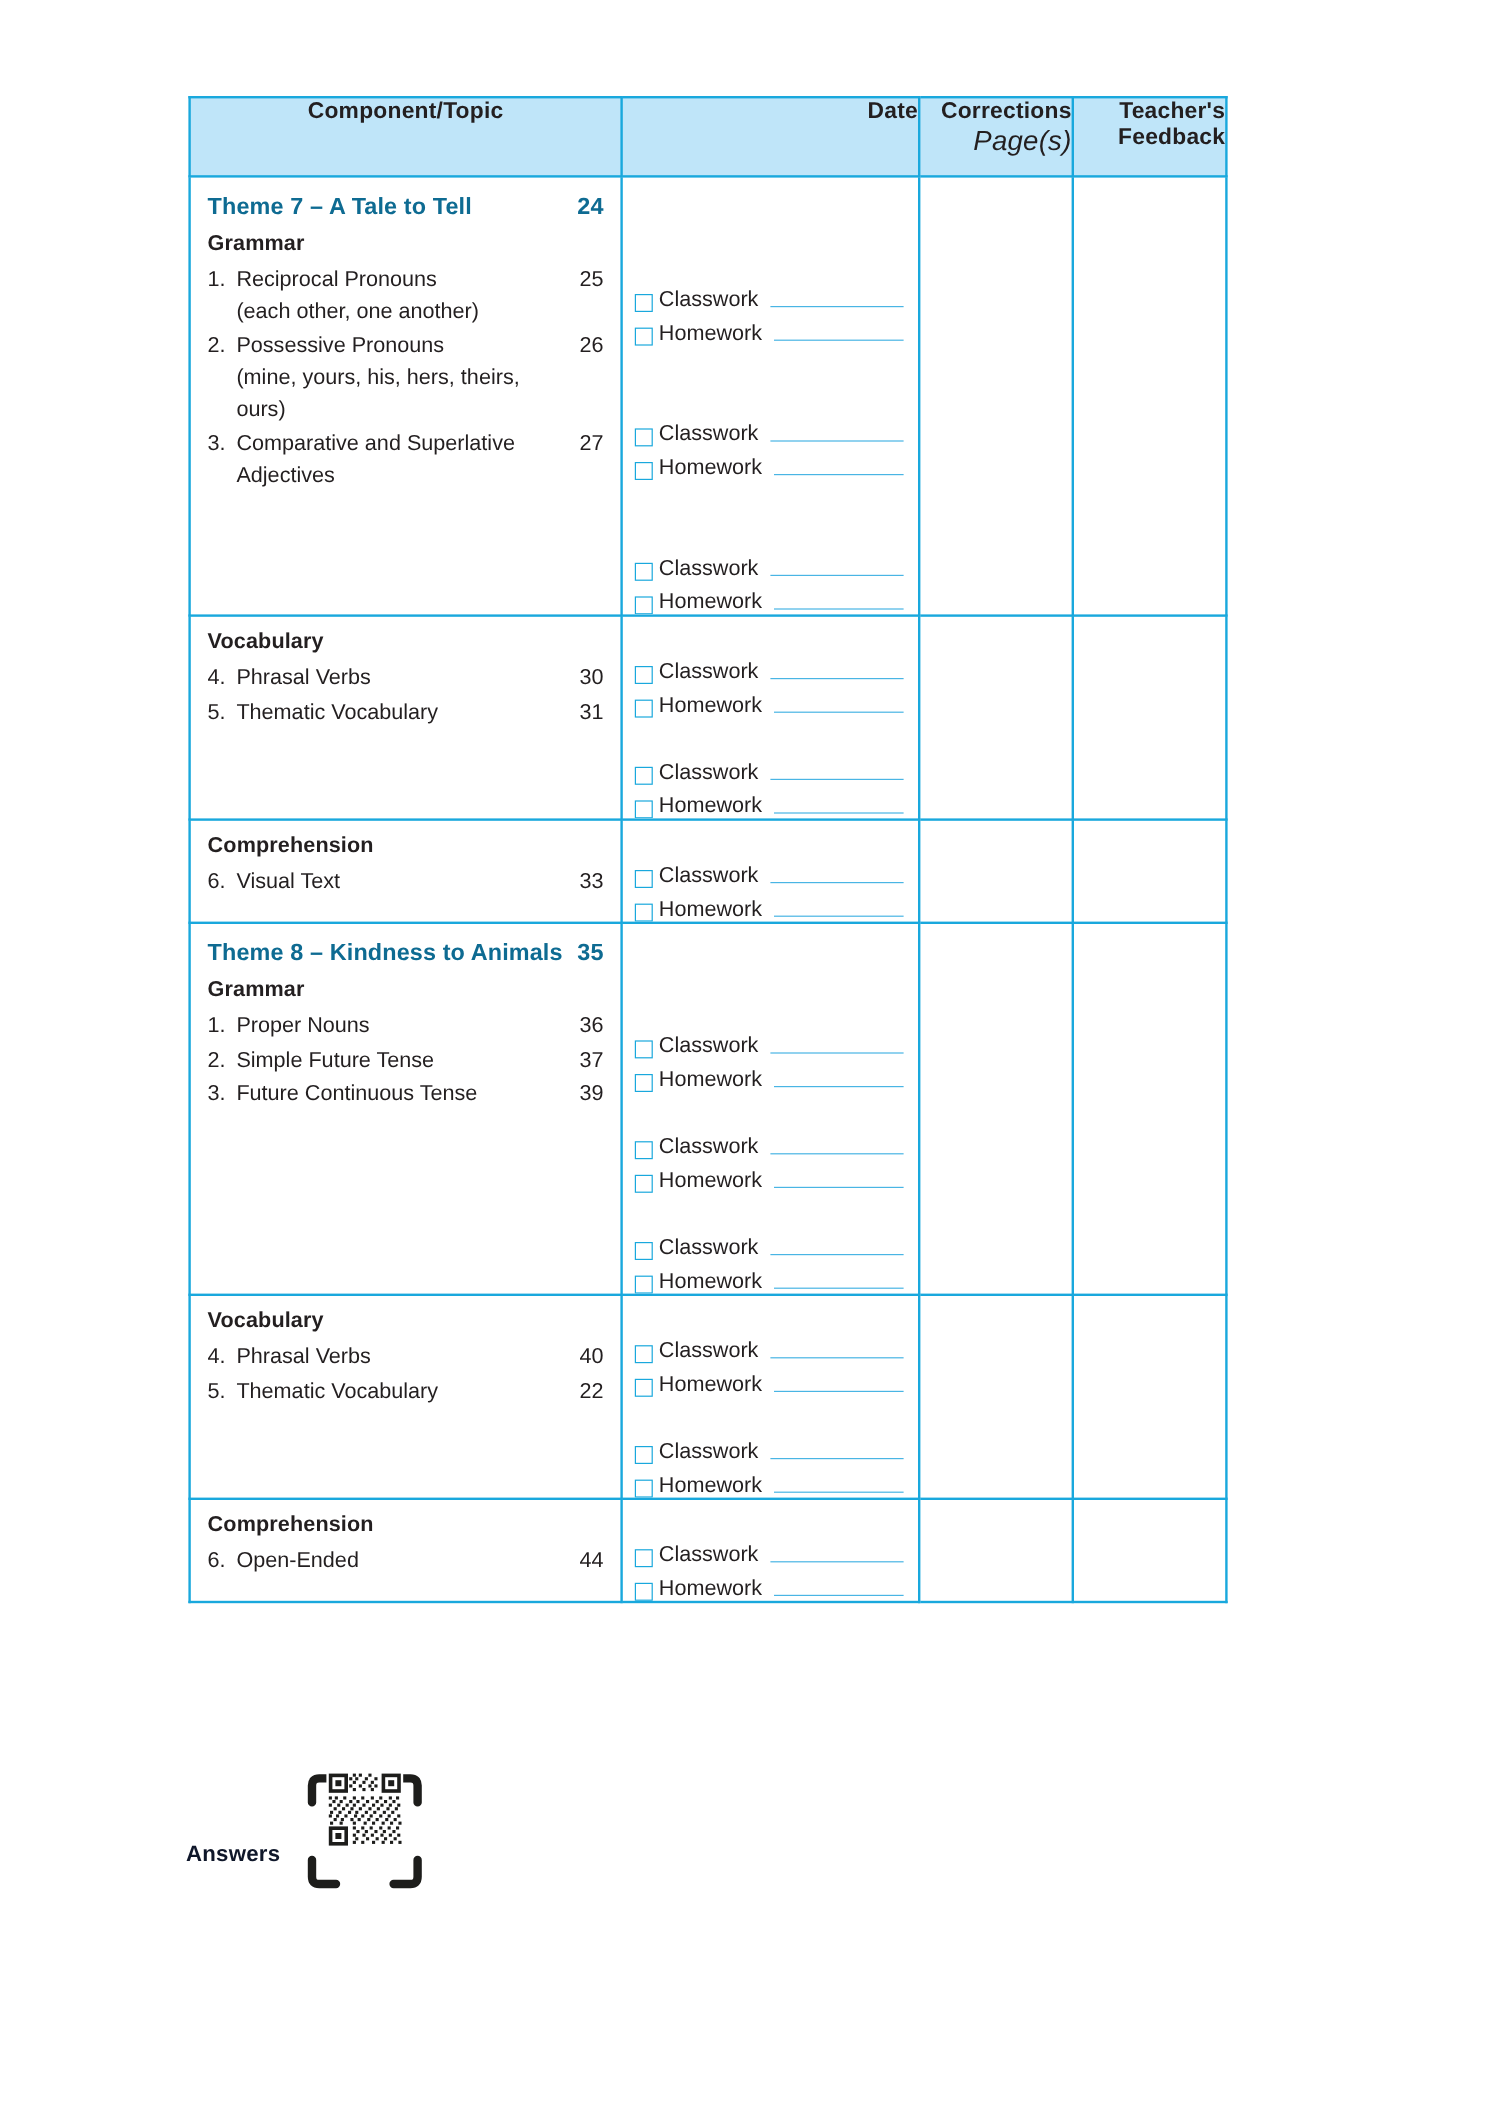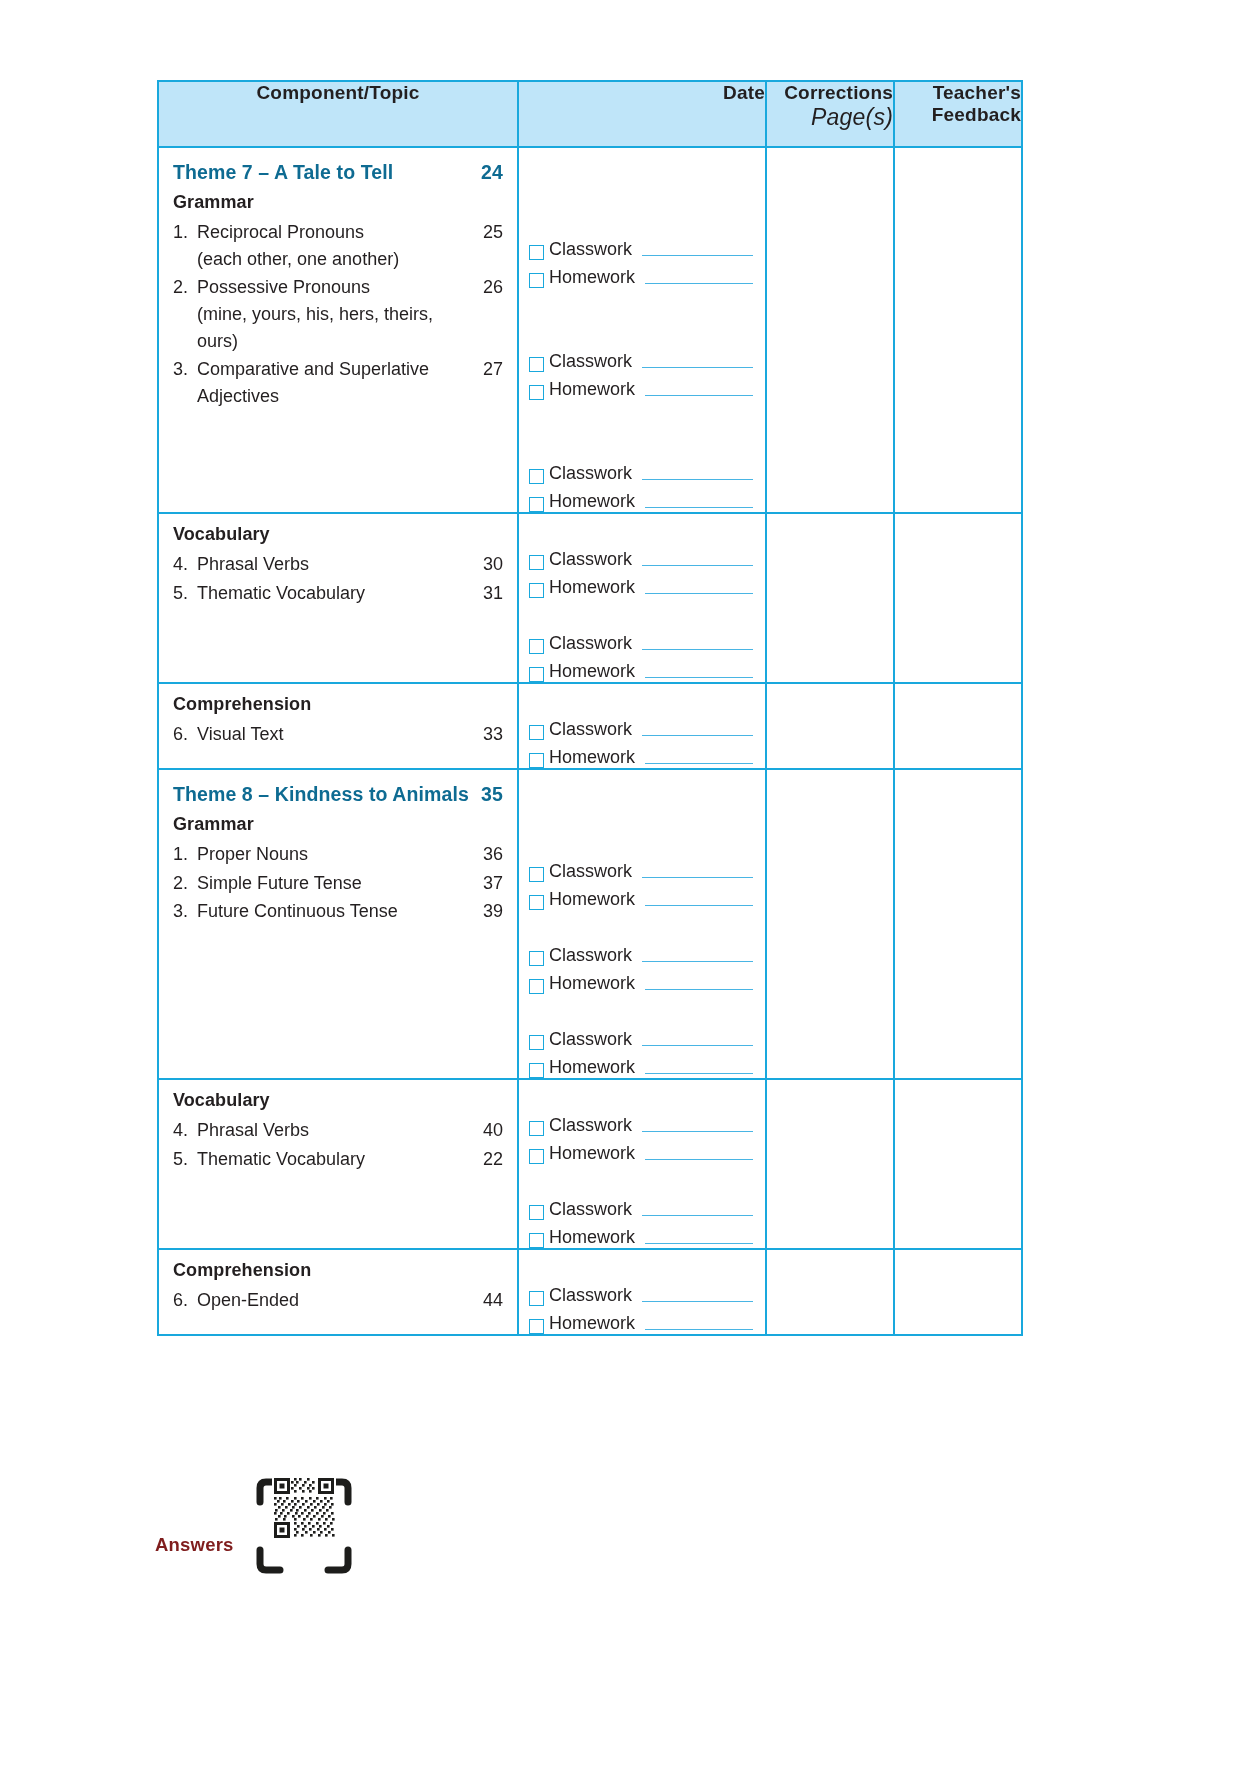--- a/index.html
+++ b/index.html
@@ -152,21 +152,21 @@
     position: absolute;
     left: 155px;
     top: 1472px;
     display: flex;
     align-items: center;
     gap: 16px;
   }
   .answers-label {
     font-size: 18.5px;
     font-weight: bold;
-    color: #7f1d1d;
+    color: #0f172a;
     letter-spacing: .2px;
     margin-top: 38px;
   }
   .qr-wrap {
     position: relative;
     width: 108px;
     height: 108px;
   }
   .qr-wrap svg { display: block; }
 </style>

